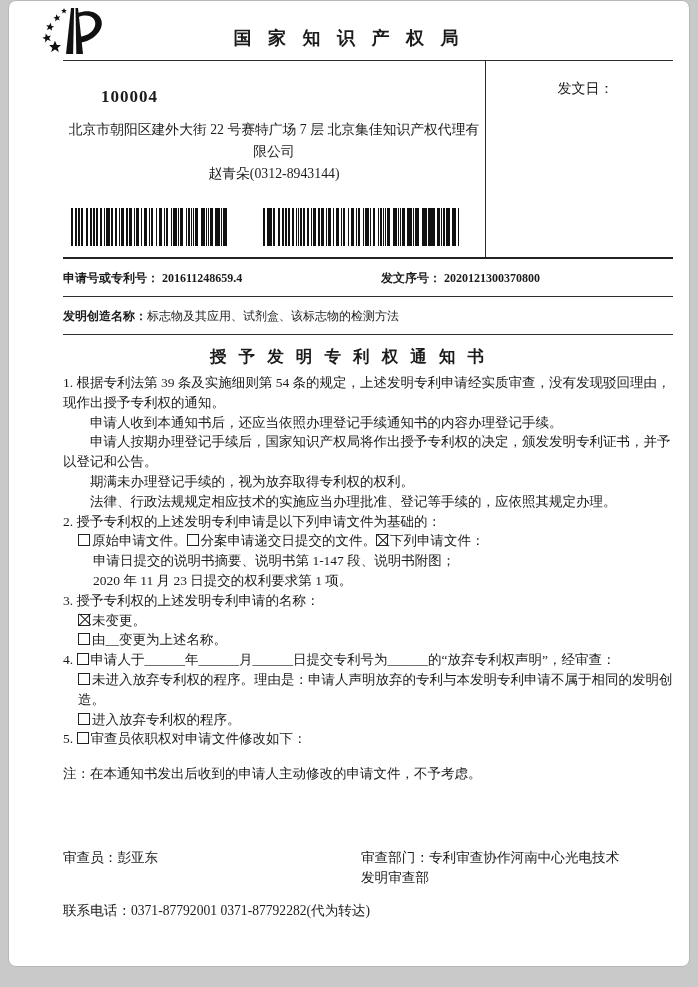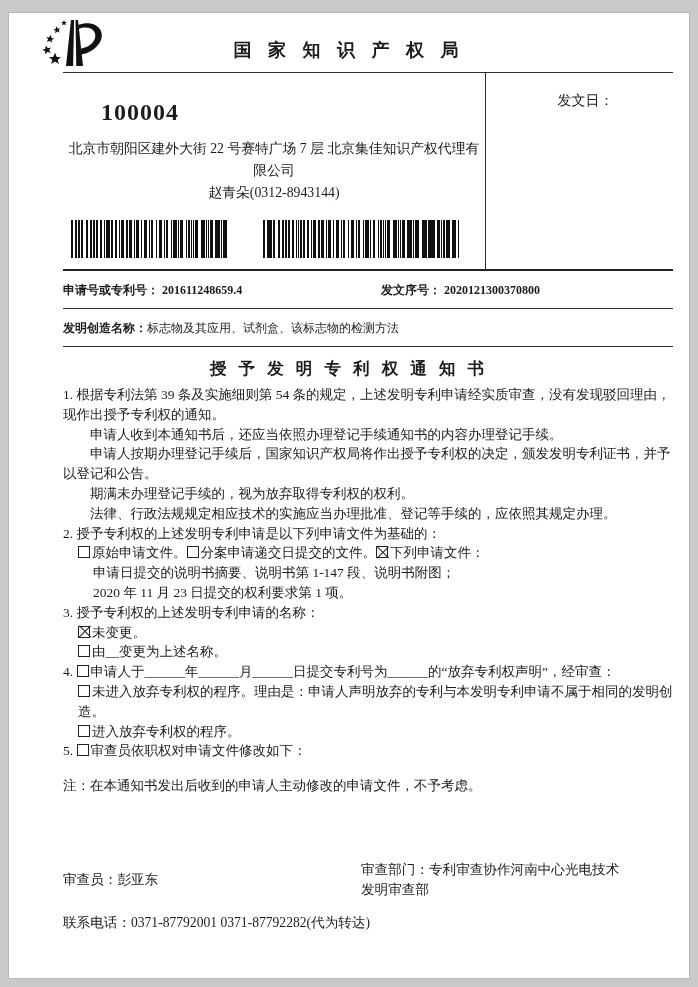--- a/index.html
+++ b/index.html
@@ -6,41 +6,41 @@
   html,body { margin:0; padding:0; }
   body {
     width:698px; height:987px;
     background:#c9c9c9;
     font-family:"Liberation Serif","DejaVu Serif",serif;
     color:#1b1b1b;
     position:relative;
     overflow:hidden;
   }
   .page {
-    position:absolute; left:8px; top:12px;
+    position:absolute; left:8px; top:0;
     width:682px; height:967px;
     background:#fff;
     border:1px solid #b8b8b8;
-    border-radius:0;
+    border-radius:8px;
     overflow:hidden;
   }
   
   .header { position:relative; height:59px; }
   .logo { position:absolute; left:24px; top:5px; width:82px; height:54px; }
   .agency {
     text-align:center; padding-top:25px;
     font-size:18px; font-weight:bold; letter-spacing:6px;
   }
   .rule       { margin-left:54px; width:610px; border-top:1.7px solid #2c2c2c; }
   .thick-rule { margin-left:54px; width:610px; border-top:2.5px solid #222; }
   
   .addr-section { margin-left:54px; width:610px; display:flex; height:196px; }
   .addr-left  { width:422px; position:relative; }
   .addr-right { flex:1; border-left:1.5px solid #2c2c2c; padding:19px 4px 0 16px; }
-  .postal   { margin:26px 0 12px 38px; font-size:24px; font-weight:bold; letter-spacing:1px; }
+  .postal   { margin:26px 0 12px 38px; font-size:17px; font-weight:bold; letter-spacing:1px; }
   .addr-lines { width:412px; margin:9px auto 0; text-align:center; font-size:13.8px; line-height:22px; }
   .contact  { text-align:center; font-size:13.8px; line-height:22px; width:412px; margin:0 auto; }
   .issue-label { font-size:14px;text-align:center; }
   .issue-date  {
     margin-top:48px; font-size:19px; font-weight:600; letter-spacing:0.5px;
     font-family:"Liberation Sans","DejaVu Sans",sans-serif;
   }
   .barcodes { position:absolute; left:8px; bottom:11px; display:flex; gap:34px; }
   .barcode {
     height:38px; background-color:#fff;
@@ -78,21 +78,21 @@
     vertical-align:-1px; margin-right:2px; background:#fff;
   }
   .cb.checked::before, .cb.checked::after {
     content:""; position:absolute; left:-2px; top:4.7px;
     width:16px; height:1.3px; background:#222;
   }
   .cb.checked::before { transform:rotate(45deg); }
   .cb.checked::after  { transform:rotate(-45deg); }
   
   .signoff { margin:64px 0 0 54px; width:610px; font-size:13.6px; line-height:20px; }
-  .exam-row { display:flex; align-items:center; }
+  .exam-row { display:flex; align-items:flex-start; }
   .exam-left  { width:298px; }
   .exam-right { flex:1; }
   .phone-row { margin-top:13px; }
 </style>
 </head>
 <body>
 
 <div class="page">
 
   <div class="header">

